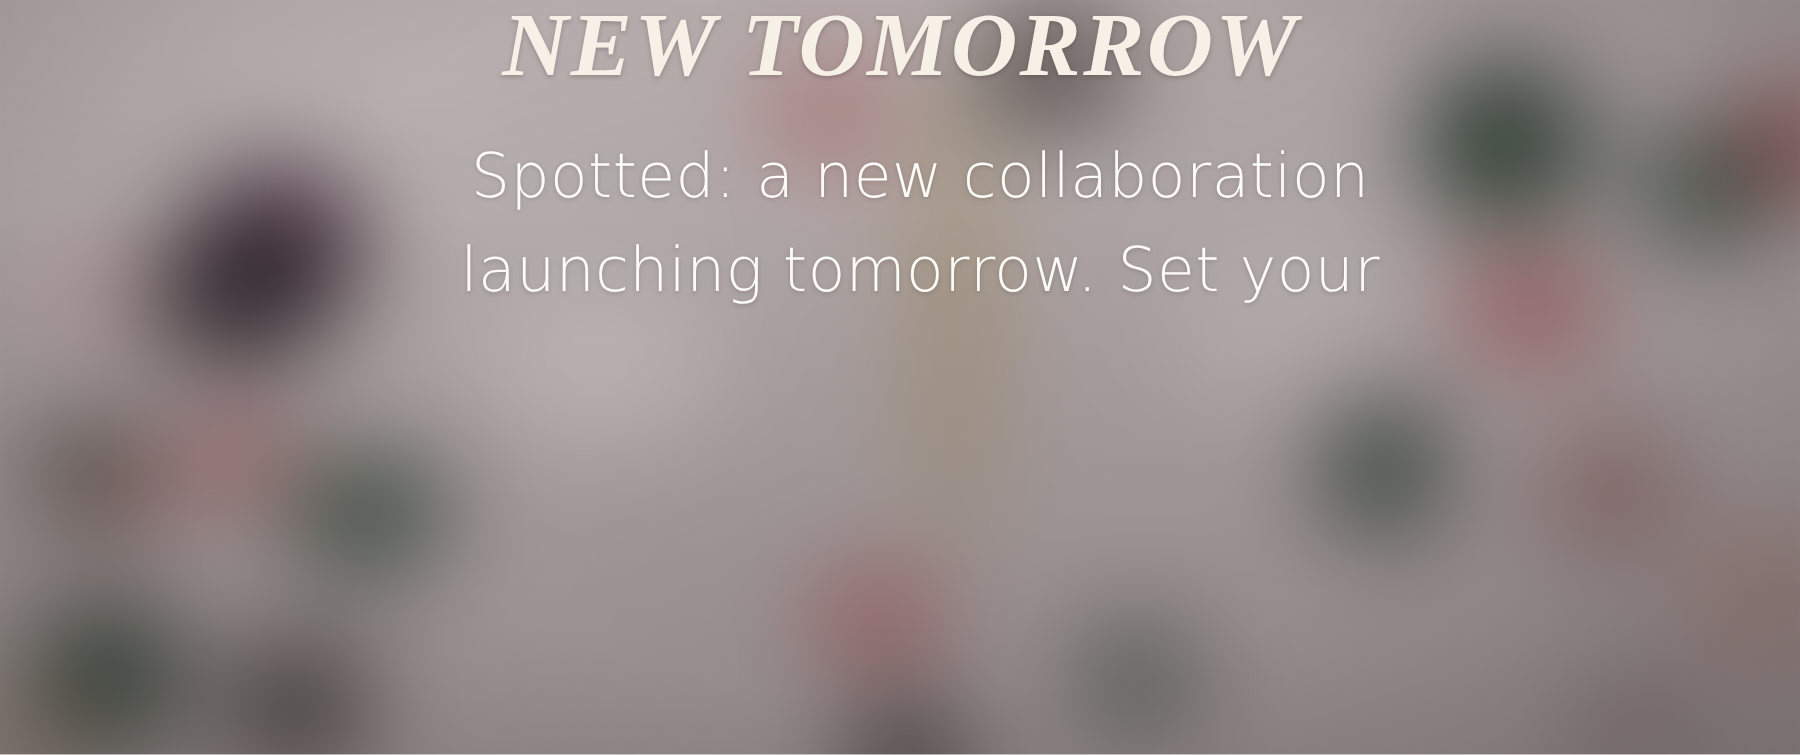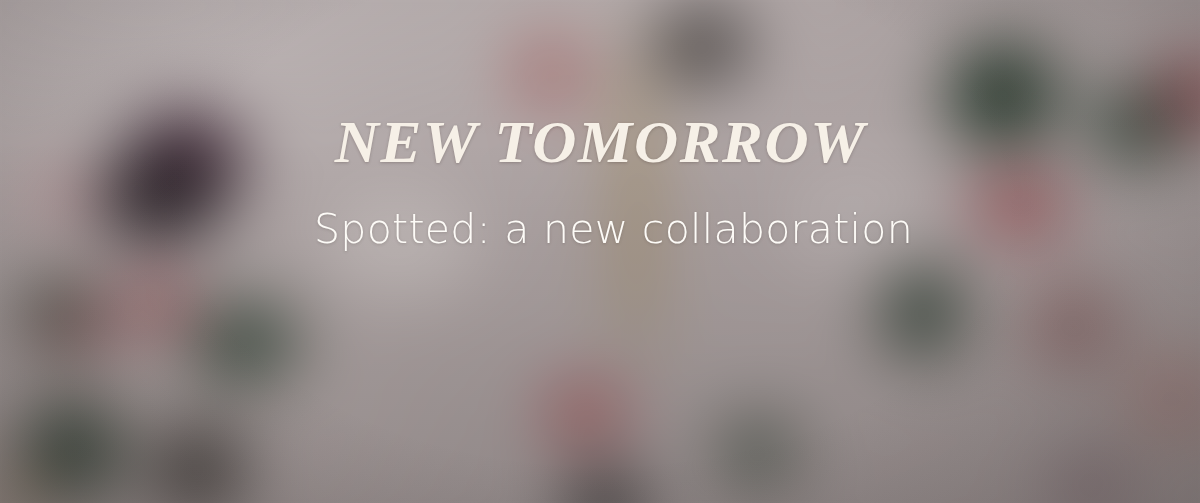--- a/index.html
+++ b/index.html
@@ -66,21 +66,20 @@
   }
 
   
   .content {
     position: absolute;
     inset: 0;
     display: flex;
     flex-direction: column;
     align-items: center;
     justify-content: flex-start;
-    padding-top: 112px;
     box-sizing: border-box;
   }
 
   .headline {
     font-family: "Liberation Serif", "DejaVu Serif", serif;
     font-style: italic;
     font-weight: bold;
     font-size: 60px;
     letter-spacing: 1.5px;
     color: #f6f0e7;
@@ -149,16 +148,17 @@
       </div>
   </div>
 
   <div class="vignette"></div>
 
   <div class="content">
     <h1 class="headline">NEW TOMORROW</h1>
 
     <p class="subcopy">
       <span class="line">Spotted: a new collaboration</span>
+      <span class="line">launching tomorrow. Set your</span>
     </p>
   </div>
 
 </div>
 
 </body></html>

